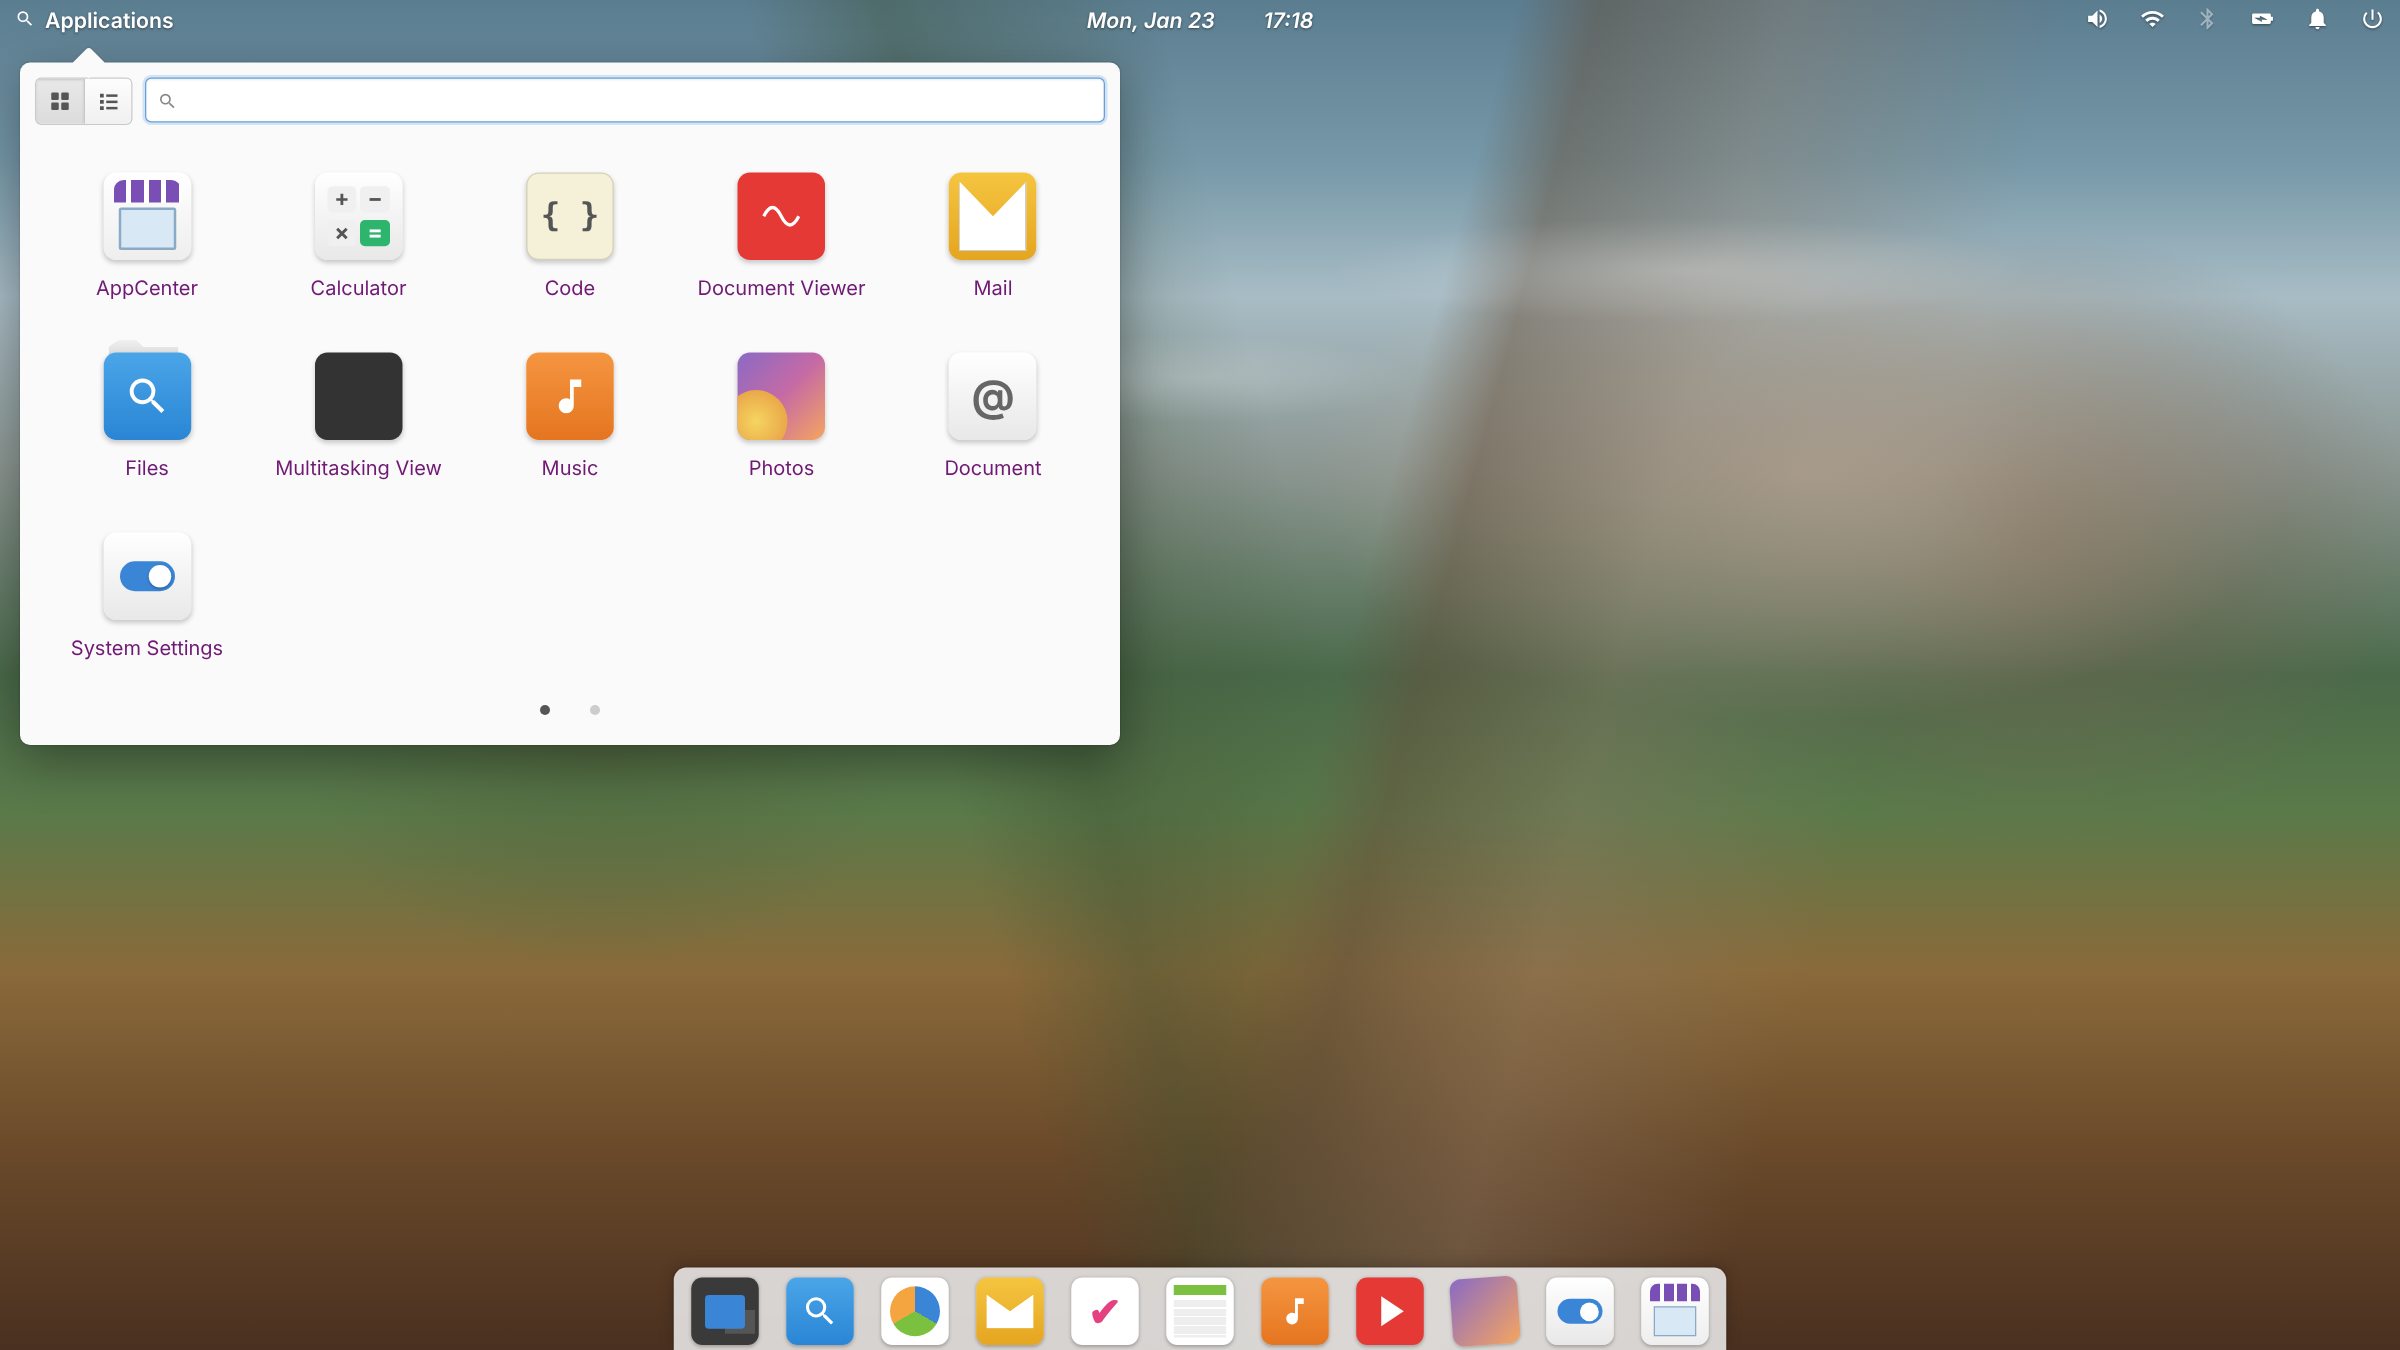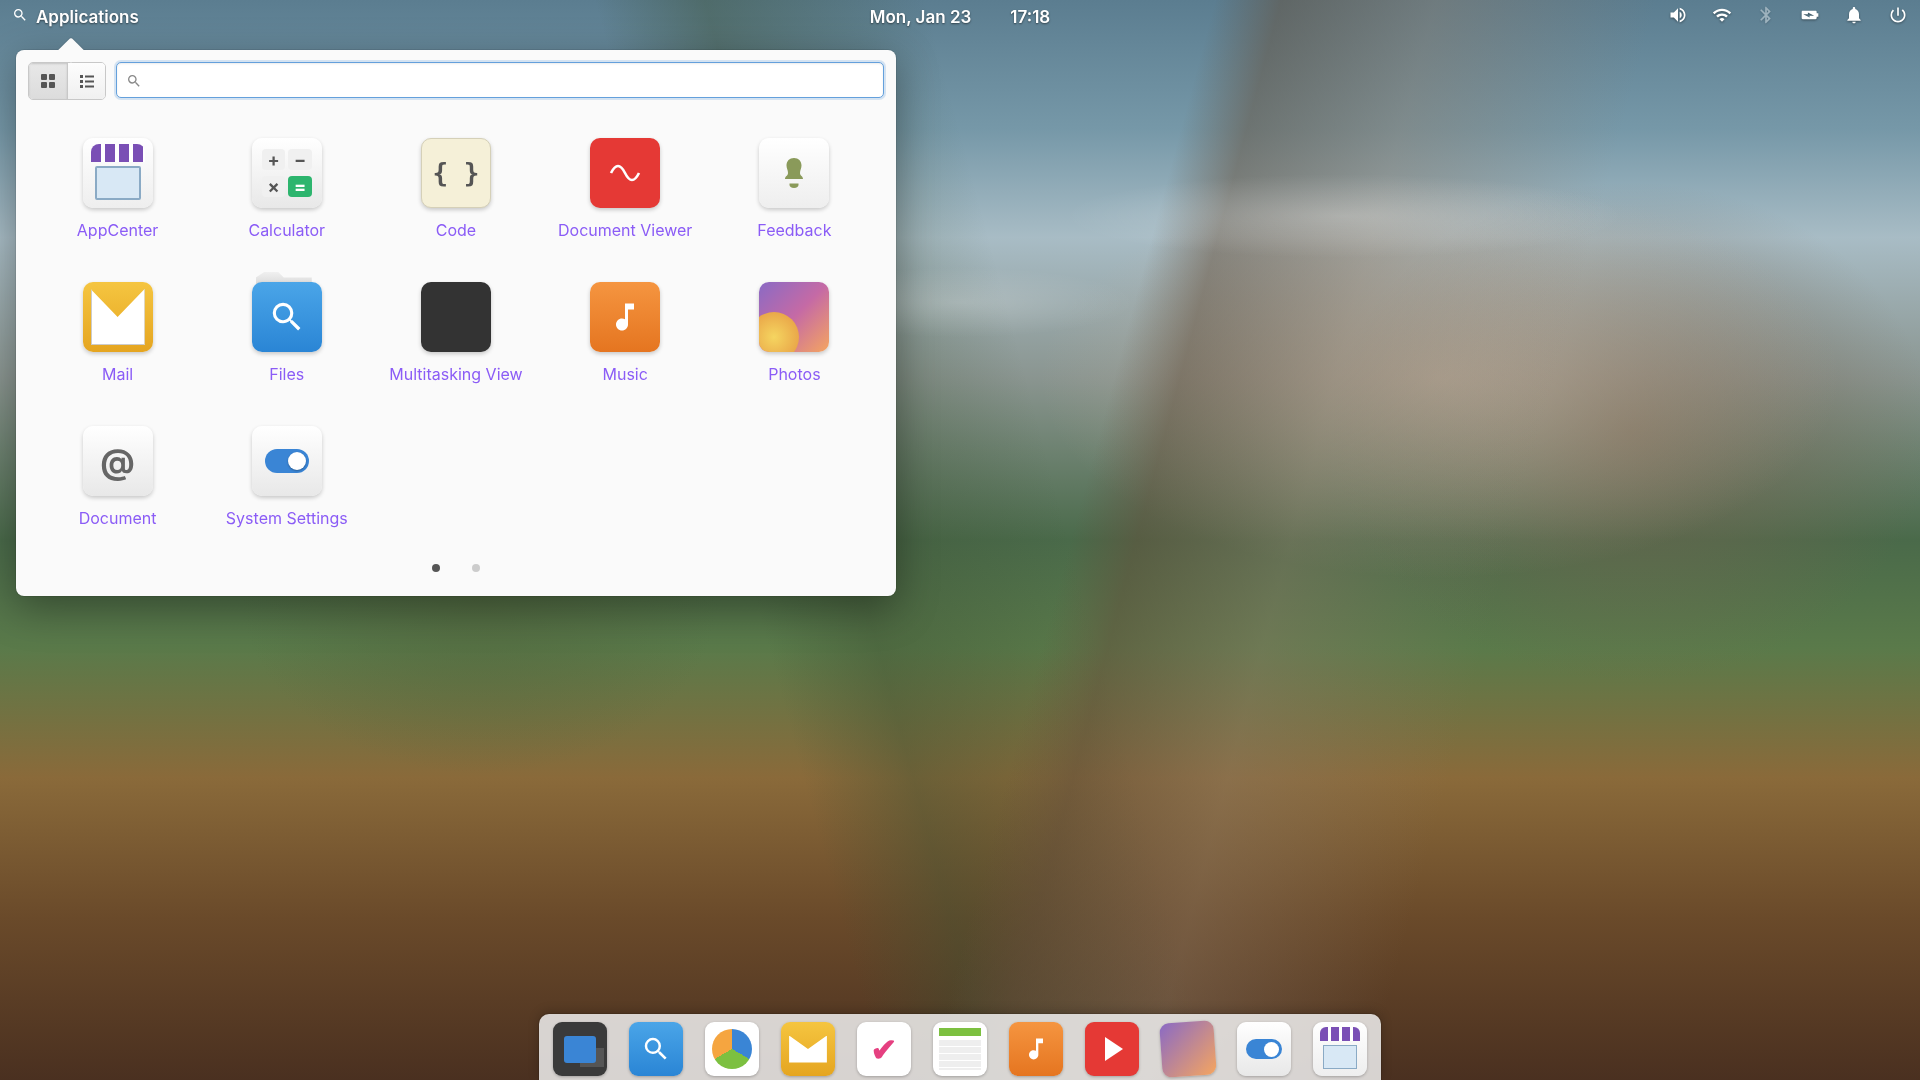--- a/index.html
+++ b/index.html
@@ -54,21 +54,21 @@
   display: flex;
   align-items: center;
   padding: 0 12px;
   color: #fff;
   font-size: 17px;
   font-weight: 600;
   text-shadow: 0 1px 2px rgba(0,0,0,0.5);
   z-index: 100;
 }
 .panel-left { display: flex; align-items: flex-start; gap: 8px; cursor: pointer; }
-.panel-center { position: absolute; left: 50%; transform: translateX(-50%); display: flex; gap: 39px; }
+.panel-center { position: absolute; left: 50%; transform: translateX(-50%); display: flex; gap: 39px; font-style: italic; }
 .panel-right { margin-left: auto; display: flex; align-items: center; gap: 24px; }
 .panel-right svg { width: 20px; height: 20px; fill: #fff; filter: drop-shadow(0 1px 1px rgba(0,0,0,0.4)); }
 .panel-right .dim { opacity: 0.4; }
 
 
 .app-menu {
   position: absolute;
   top: 50px;
   left: 16px;
   width: 880px;
@@ -148,21 +148,21 @@
   border-radius: 6px;
 }
 .app-icon {
   width: 70px; height: 70px;
   border-radius: 10px;
   display: flex; align-items: center; justify-content: center;
   font-size: 32px;
   position: relative;
   box-shadow: 0 2px 4px rgba(0,0,0,0.2);
 }
-.app-label { font-size: 16px; color: #8b5cf6; text-align: center; }
+.app-label { font-size: 16px; color: #701a75; text-align: center; }
 
 .pager {
   display: flex;
   justify-content: center;
   gap: 32px;
   padding: 20px 0 12px;
 }
 .pager-dot {
   width: 8px; height: 8px;
   border-radius: 50%;
@@ -364,28 +364,20 @@
 
     <div class="app-item">
       <div class="app-icon ic-docviewer">
         <svg viewBox="0 0 48 48">
             <path d="M8 24 Q 16 8 24 24 T 40 24"></path>
           </svg>
       </div>
       <div class="app-label">Document Viewer</div>
     </div>
     <div class="app-item">
-      <div class="app-icon ic-feedback">
-        <svg viewBox="0 0 24 24">
-            <path d="M12 2C9 2 7 4 7 7c0 2 1 3 1 5s-2 2-2 4h12c0-2-2-2-2-4s1-3 1-5c0-3-2-5-5-5zm-3 17h6v1c0 1-1 2-3 2s-3-1-3-2v-1z"></path>
-          </svg>
-      </div>
-      <div class="app-label">Feedback</div>
-    </div>
-    <div class="app-item">
       <div class="app-icon ic-mail"></div>
       <div class="app-label">Mail</div>
     </div>
     <div class="app-item">
       <div class="ic-files-wrap">
         <div class="app-icon ic-files">
           <svg viewBox="0 0 24 24">
               <path d="M15.5 14h-.79l-.28-.27A6.471 6.471 0 0016 9.5 6.5 6.5 0 109.5 16c1.61 0 3.09-.59 4.23-1.57l.27.28v.79l5 4.99L20.49 19l-4.99-5zm-6 0C7.01 14 5 11.99 5 9.5S7.01 5 9.5 5 14 7.01 14 9.5 11.99 14 9.5 14z"></path>
             </svg>
         </div>

